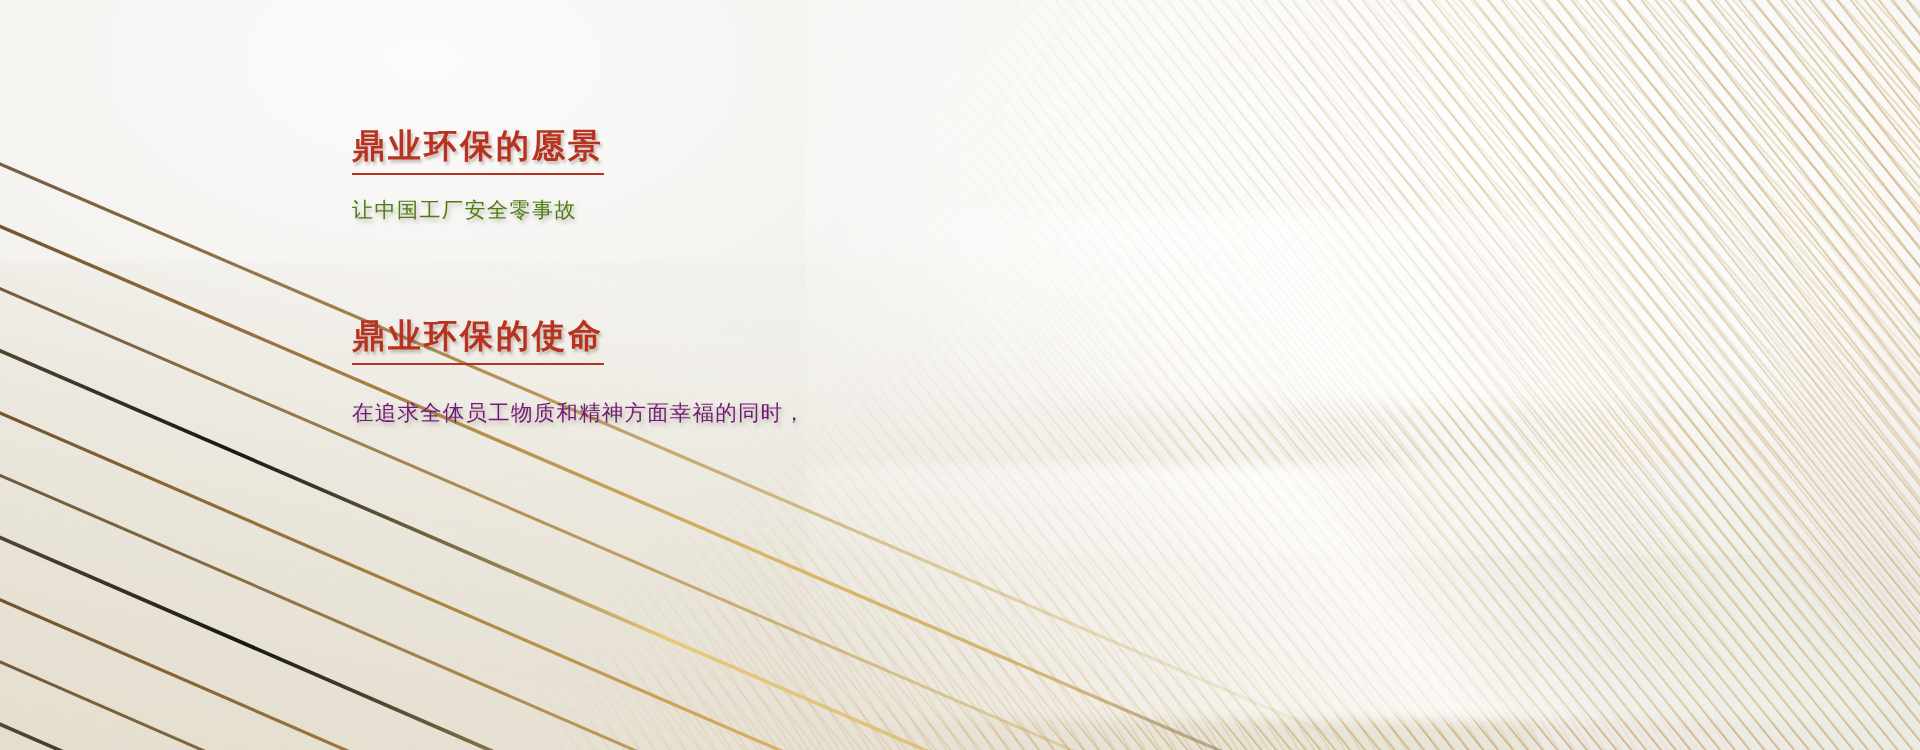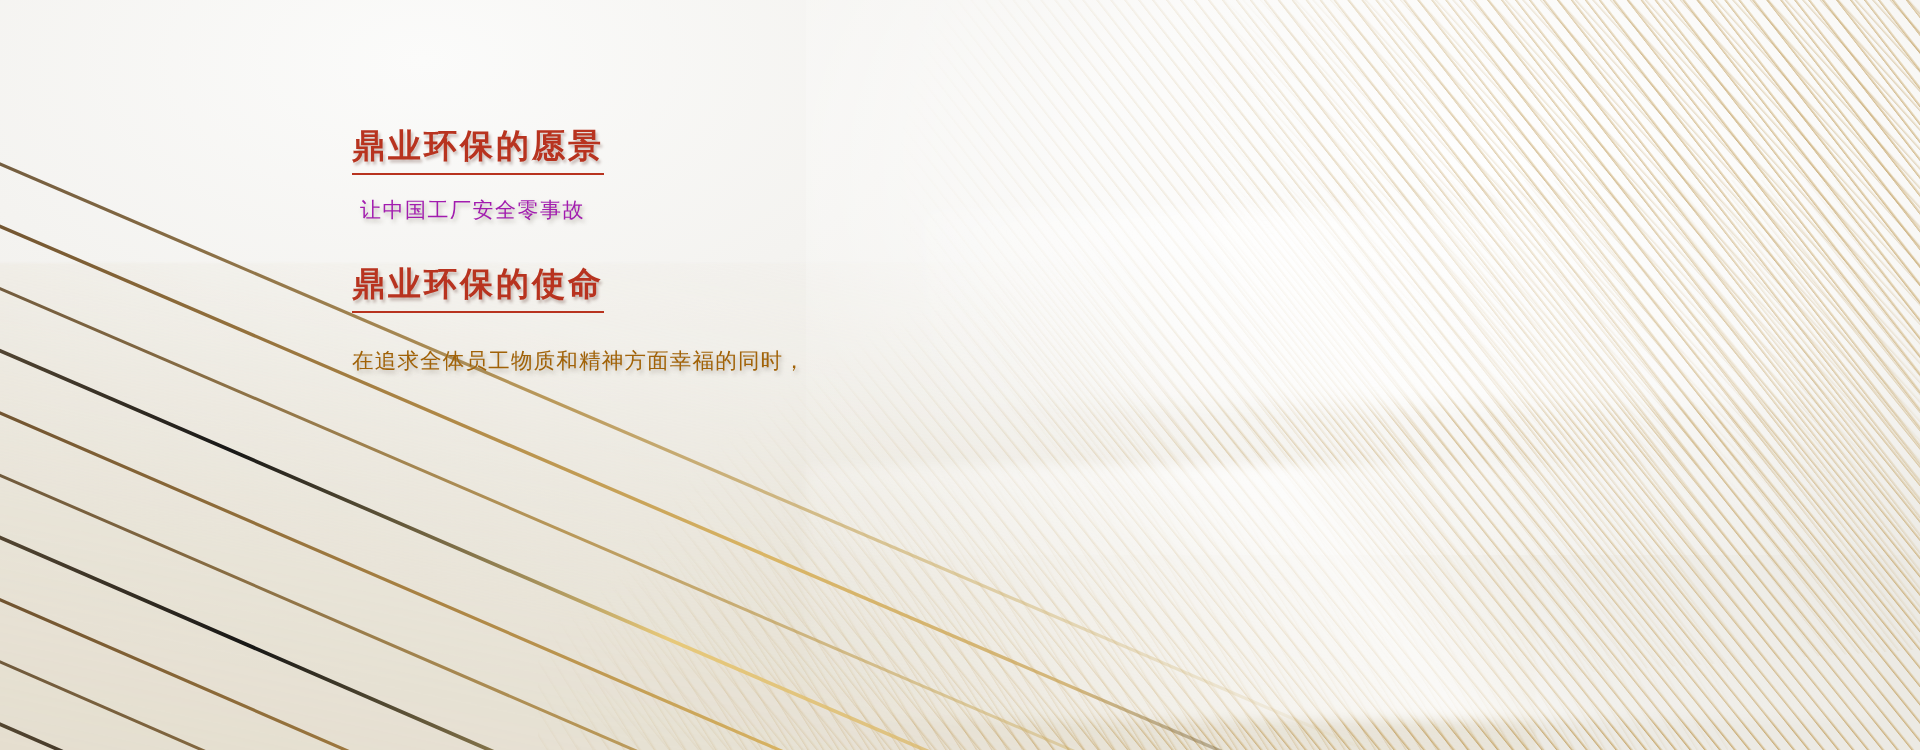--- a/index.html
+++ b/index.html
@@ -207,35 +207,34 @@
     letter-spacing: 3px;
     line-height: 1.2;
     white-space: nowrap;
     text-shadow: 2px 3px 3px rgba(90, 50, 40, 0.30);
     padding-bottom: 7px;
     border-bottom: 2px solid #b8331f;
   }
 
   .vision-sub {
     margin-top: 20px;
-    margin-left: 8px;
-    color: #a21caf;
+    color: #4d7c0f;
     font-size: 21px;
     font-weight: 400;
     letter-spacing: 1.5px;
     line-height: 1.4;
     white-space: nowrap;
     text-shadow: 2px 3px 4px rgba(120, 110, 95, 0.45);
   }
 
-  .mission-block { margin-top: 40px; }
+  .mission-block { margin-top: 92px; }
 
   .mission-body {
     margin-top: 28px;
-    color: #a16207;
+    color: #701a75;
     font-size: 21.5px;
     font-weight: 400;
     letter-spacing: 1.2px;
     line-height: 1.95;
     text-shadow: 2px 3px 4px rgba(120, 110, 95, 0.42);
   }
   .mission-body .line { white-space: nowrap; }
 </style>
 </head>
 <body>

